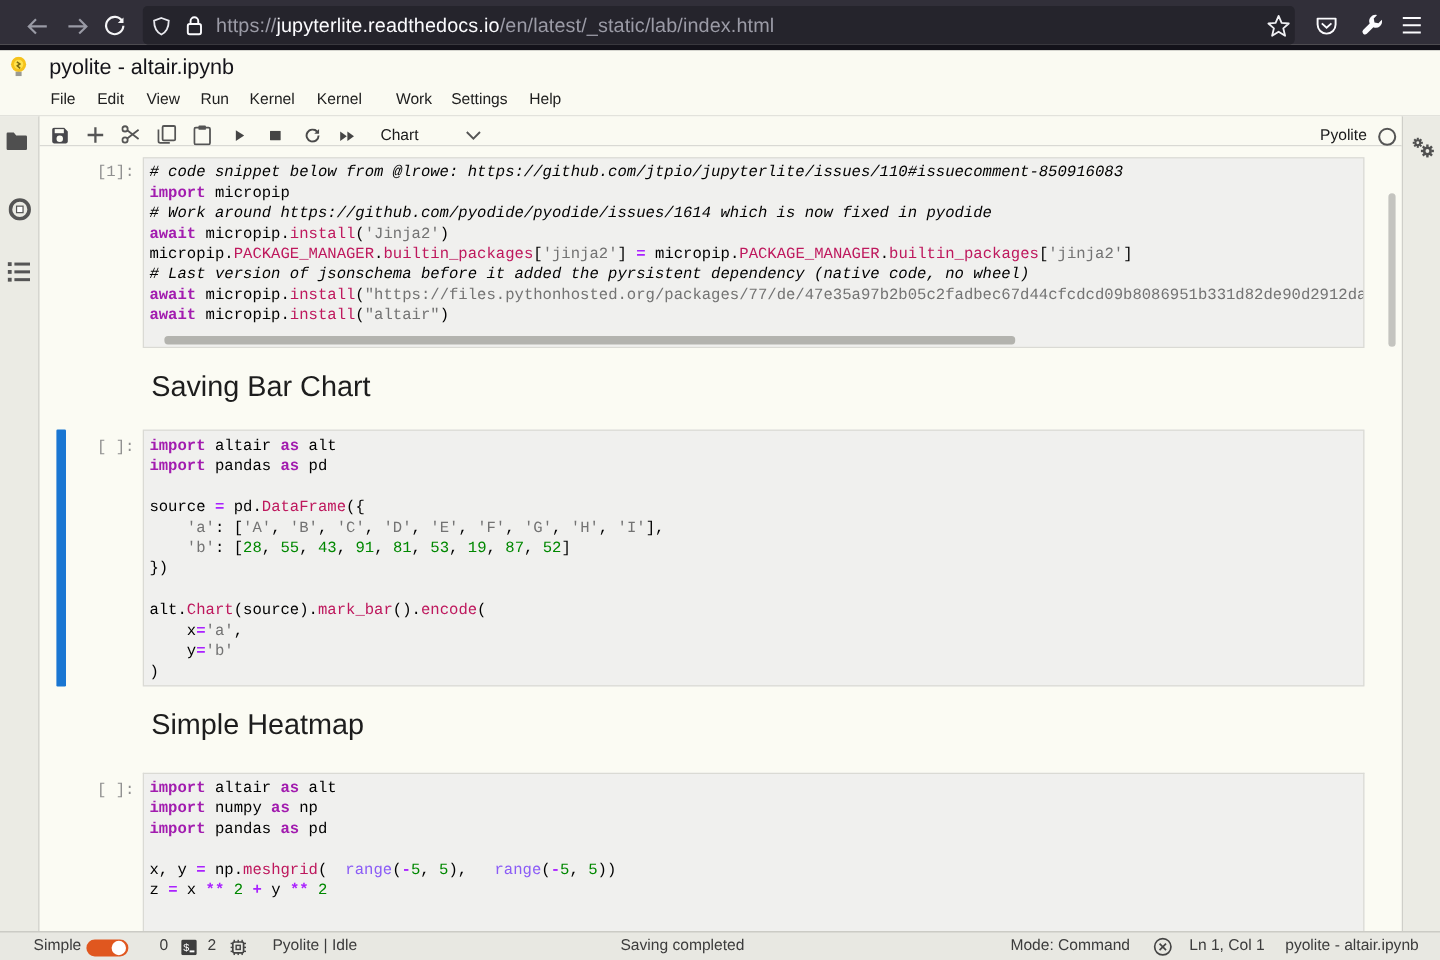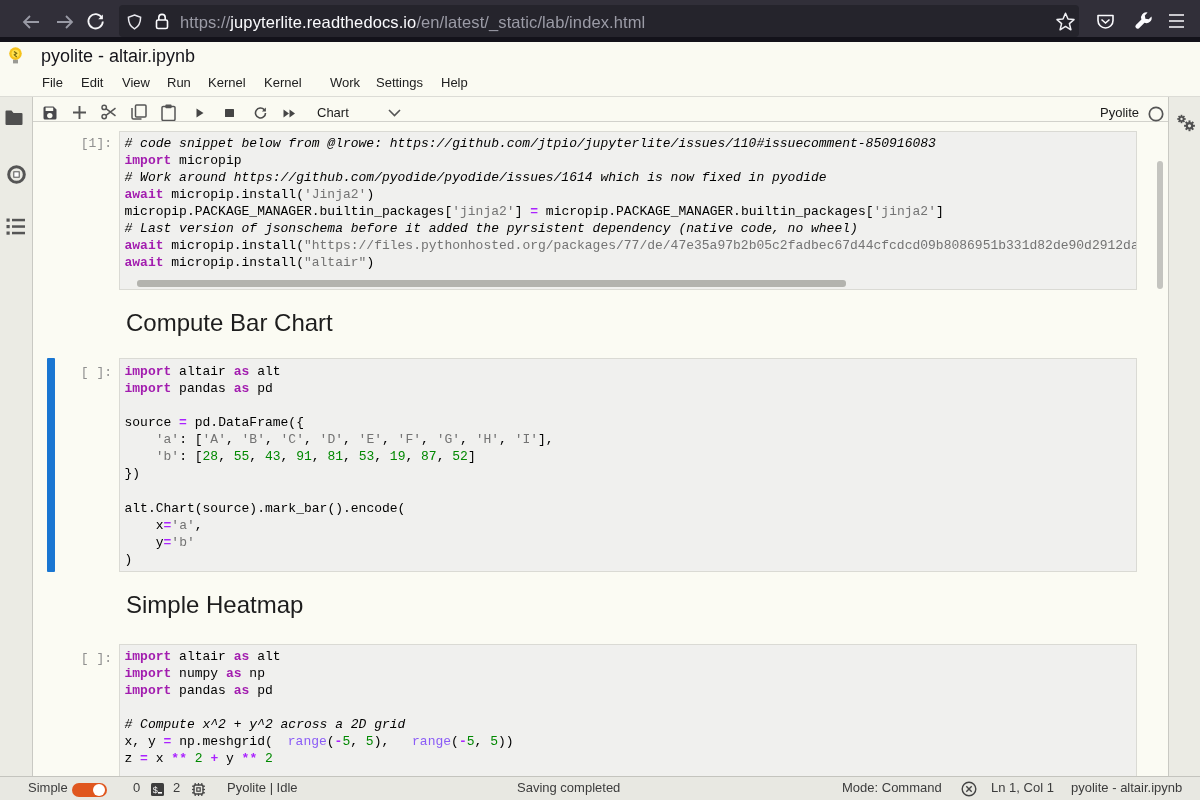--- a/index.html
+++ b/index.html
@@ -23,21 +23,21 @@
   #toolbar { left:33px; top:97px; width:1135px; height:25px; background:#fafaf2; border-bottom:1px solid #d2d2cc; }
   #nbarea { left:33px; top:122px; width:1135px; height:654px; background:#fbfbf3; }
   .cell { position:absolute; background:#f0f0ee; border:1px solid #dadad4; }
   .prompt { position:absolute; font-family:"Liberation Mono", monospace; font-size:13px; line-height:15px; color:#8f8f8f; width:82px; text-align:right; }
   pre.code { position:absolute; font-family:"Liberation Mono", monospace; font-size:13px; line-height:17.06px; }
   pre.code .k { color:#a21caf; font-weight:bold; }
   pre.code .c { color:#000000; font-style:italic; }
   pre.code .s { color:#737373; }
   pre.code .n { color:#080; }
   pre.code .o { color:#aa22ff; font-weight:bold; }
-  pre.code .p { color:#000000; }
+  pre.code .p { color:#be185d; }
   pre.code .b { color:#8b5cf6;margin-left:15px; }
   .mdh { position:absolute; font-size:24px; line-height:28px; color:#1d1d1d; font-weight:500; }
   
   #statusbar { left:0; top:776px; width:1200px; height:24px; background:#e8e8e2; border-top:1px solid #c4c4be; }
   .st { position:absolute; font-size:13px; line-height:24px; color:#3c3c3c; top:776px; }
 </style>
 </head>
 <body>
 
 <div class="abs" id="ffbar"></div>
@@ -203,21 +203,21 @@
 <span class="c"># Work around https://github.com/pyodide/pyodide/issues/1614 which is now fixed in pyodide</span>
 <span class="k">await</span> micropip.<span class="p">install</span>(<span class="s">'Jinja2'</span>)
 micropip.<span class="p">PACKAGE_MANAGER</span>.<span class="p">builtin_packages</span>[<span class="s">'jinja2'</span>] <span class="o">=</span> micropip.<span class="p">PACKAGE_MANAGER</span>.<span class="p">builtin_packages</span>[<span class="s">'jinja2'</span>]
 <span class="c"># Last version of jsonschema before it added the pyrsistent dependency (native code, no wheel)</span>
 <span class="k">await</span> micropip.<span class="p">install</span>(<span class="s">"https://files.pythonhosted.org/packages/77/de/47e35a97b2b05c2fadbec67d44cfcdcd09b8086951b331d82de90d2912da/jsonschema-3.2.0-py2.py3-none-any.whl"</span>)
 <span class="k">await</span> micropip.<span class="p">install</span>(<span class="s">"altair"</span>)</pre>
 </div>
 <div class="abs" style="left:136.5px;top:280px;width:709px;height:6.5px;border-radius:3px;background:#b3b3ae"></div>
 
 
-<div class="mdh" style="left:126px;top:309px">Compute Bar Chart</div>
+<div class="mdh" style="left:126px;top:309px">Saving Bar Chart</div>
 
 
 <div class="abs" style="left:47px;top:357.5px;width:8px;height:214px;background:#1976d2;border-radius:1px"></div>
 <div class="cell" style="left:119px;top:357.5px;width:1018px;height:214px"></div>
 <div class="prompt" style="left:30px;top:364.5px">[ ]:</div>
 <pre class="code" style="left:124.5px;top:363.1px"><span class="k">import</span> altair <span class="k">as</span> alt
 <span class="k">import</span> pandas <span class="k">as</span> pd
 
 source <span class="o">=</span> pd.<span class="p">DataFrame</span>({
     <span class="s">'a'</span>: [<span class="s">'A'</span>, <span class="s">'B'</span>, <span class="s">'C'</span>, <span class="s">'D'</span>, <span class="s">'E'</span>, <span class="s">'F'</span>, <span class="s">'G'</span>, <span class="s">'H'</span>, <span class="s">'I'</span>],
@@ -232,21 +232,20 @@
 
 <div class="mdh" style="left:126px;top:591px">Simple Heatmap</div>
 
 
 <div class="cell" style="left:119px;top:643.6px;width:1018px;height:132.4px;border-bottom:none"></div>
 <div class="prompt" style="left:30px;top:650.5px">[ ]:</div>
 <pre class="code" style="left:124.5px;top:648.1px"><span class="k">import</span> altair <span class="k">as</span> alt
 <span class="k">import</span> numpy <span class="k">as</span> np
 <span class="k">import</span> pandas <span class="k">as</span> pd
 
-<span class="c"># Compute x^2 + y^2 across a 2D grid</span>
 x, y <span class="o">=</span> np.<span class="p">meshgrid</span>(<span class="b">range</span>(<span class="o">-</span><span class="n">5</span>, <span class="n">5</span>), <span class="b">range</span>(<span class="o">-</span><span class="n">5</span>, <span class="n">5</span>))
 z <span class="o">=</span> x <span class="o">**</span> <span class="n">2</span> <span class="o">+</span> y <span class="o">**</span> <span class="n">2</span></pre>
 
 
 <div class="abs" id="statusbar"></div>
 <div class="st" style="left:28px">Simple</div>
 <div class="abs" style="left:72px;top:782.5px;width:35px;height:14px;border-radius:7px;background:#e0571f"></div>
 <div class="abs" style="left:93px;top:783.5px;width:12px;height:12px;border-radius:6px;background:#fff"></div>
 <div class="st" style="left:133px">0</div>
 <svg class="abs" style="left:150.5px;top:783px" width="13" height="13" viewBox="0 0 13 13">

